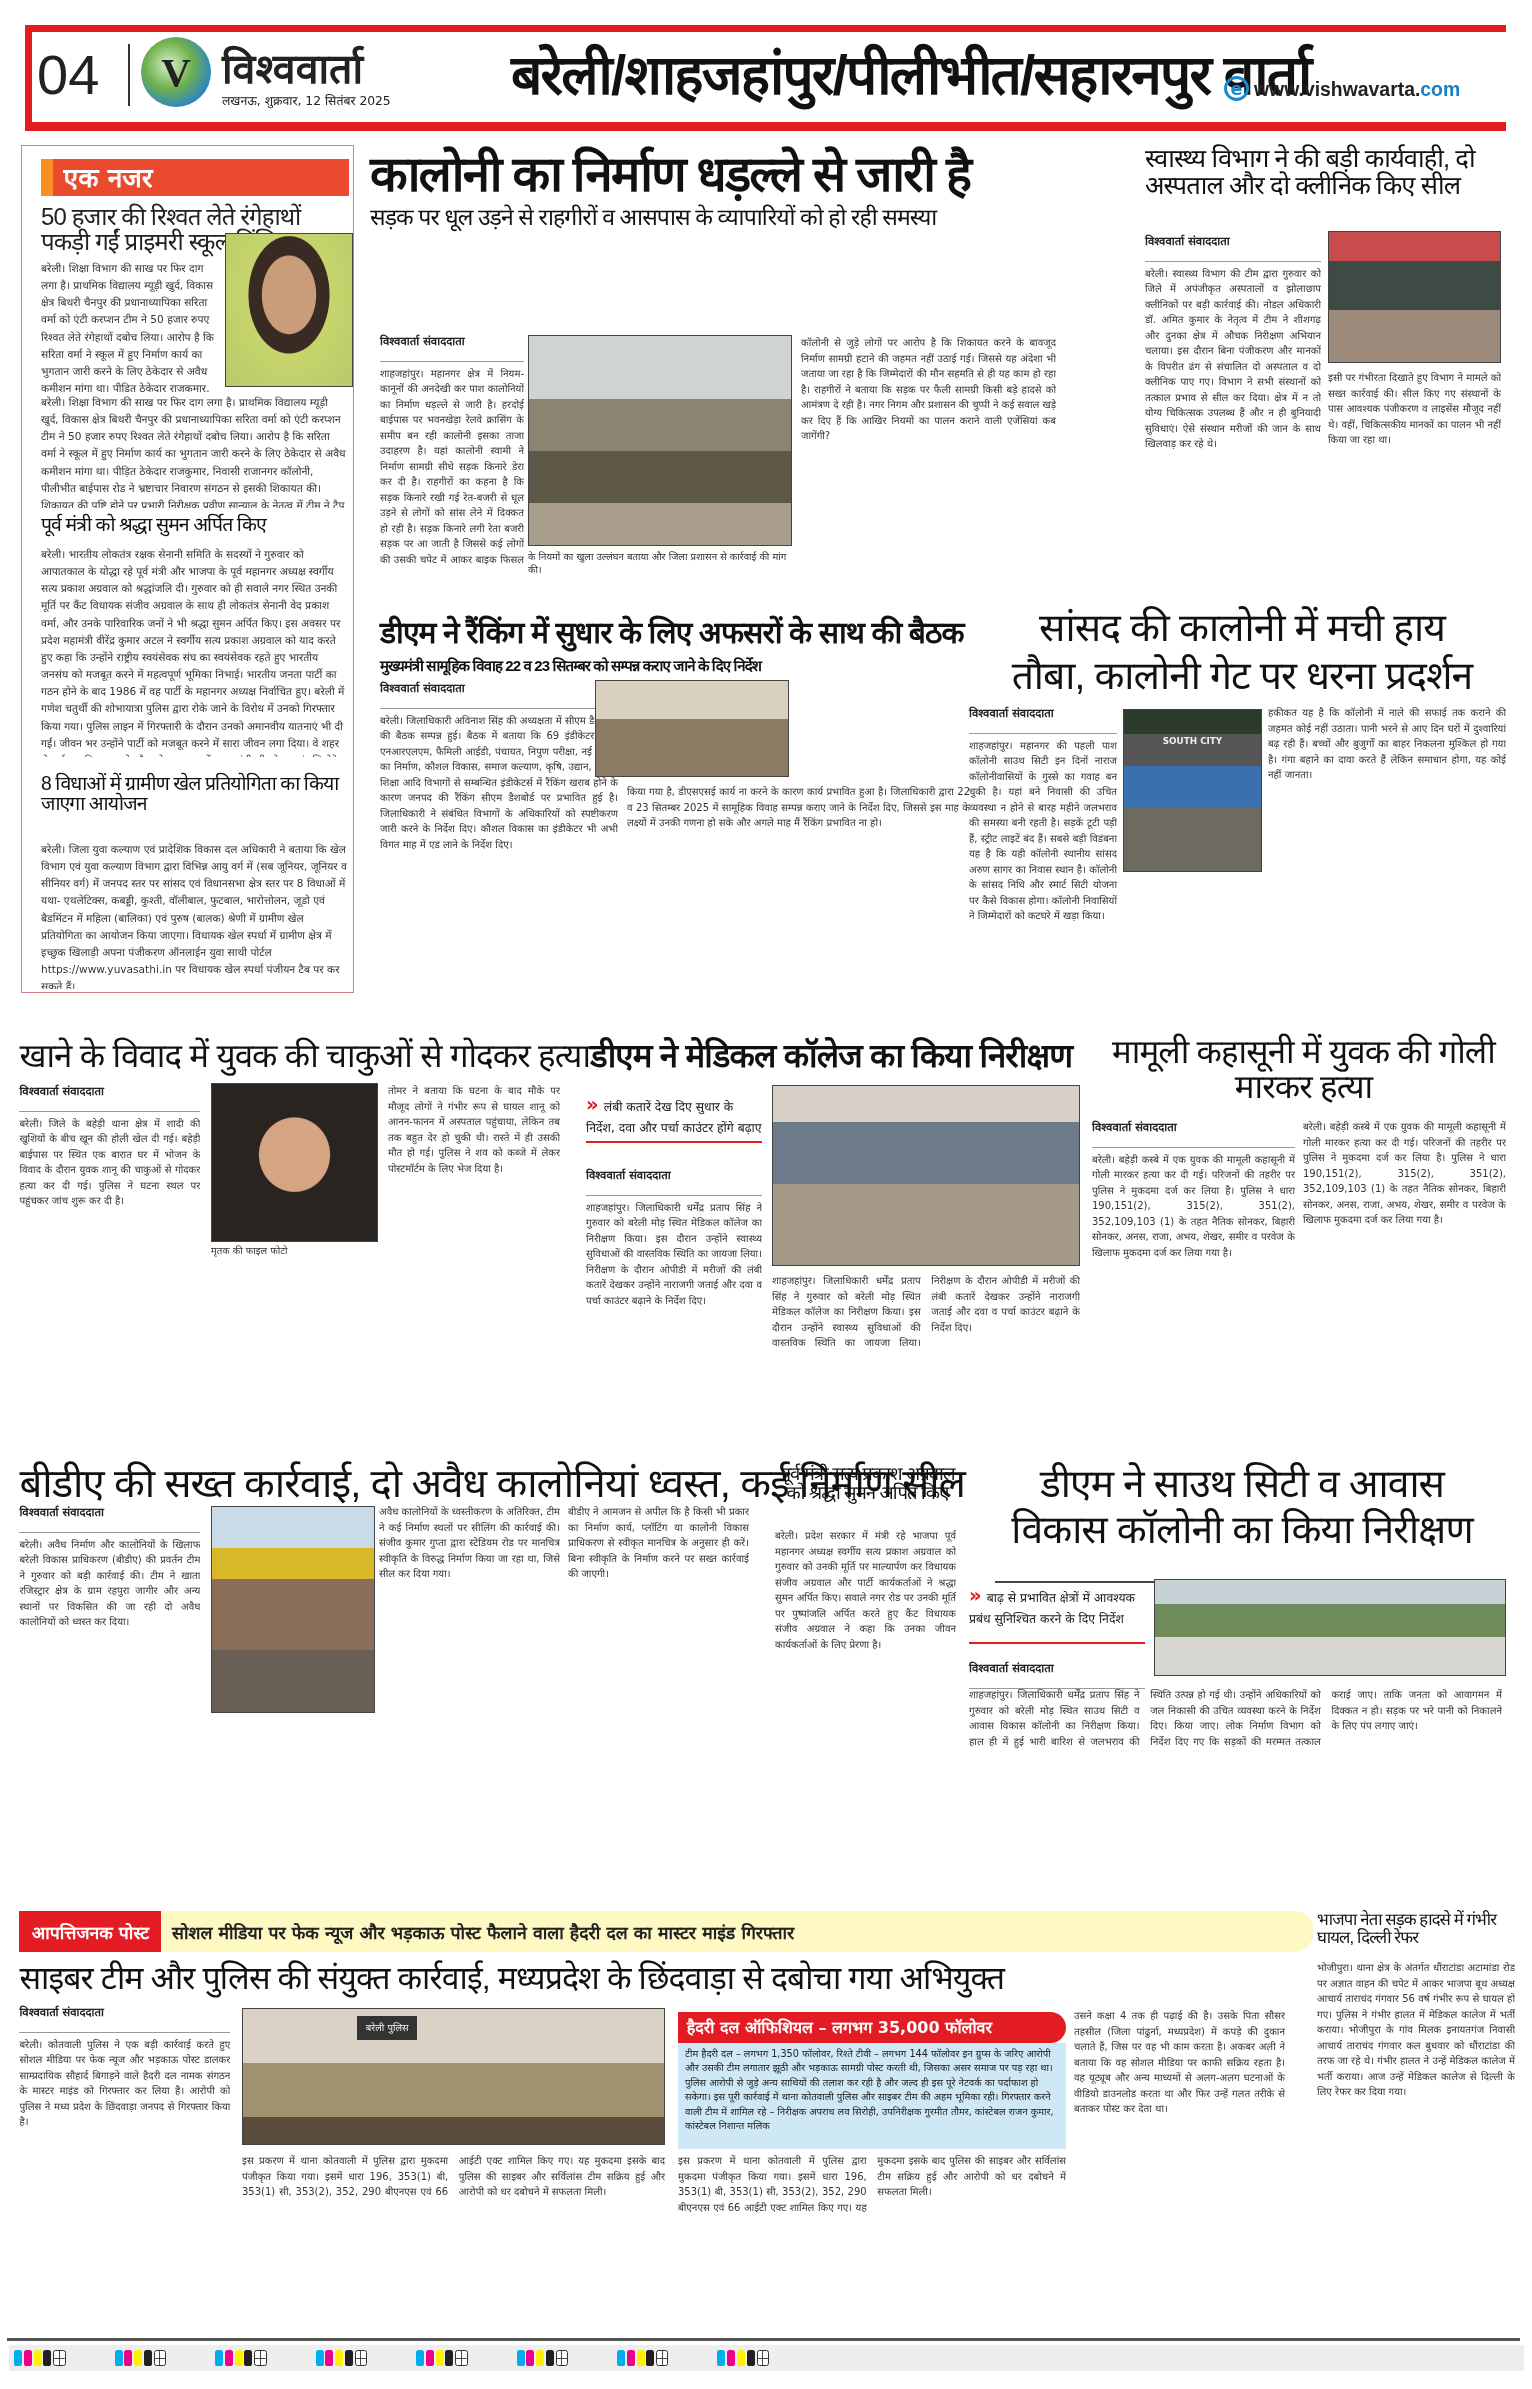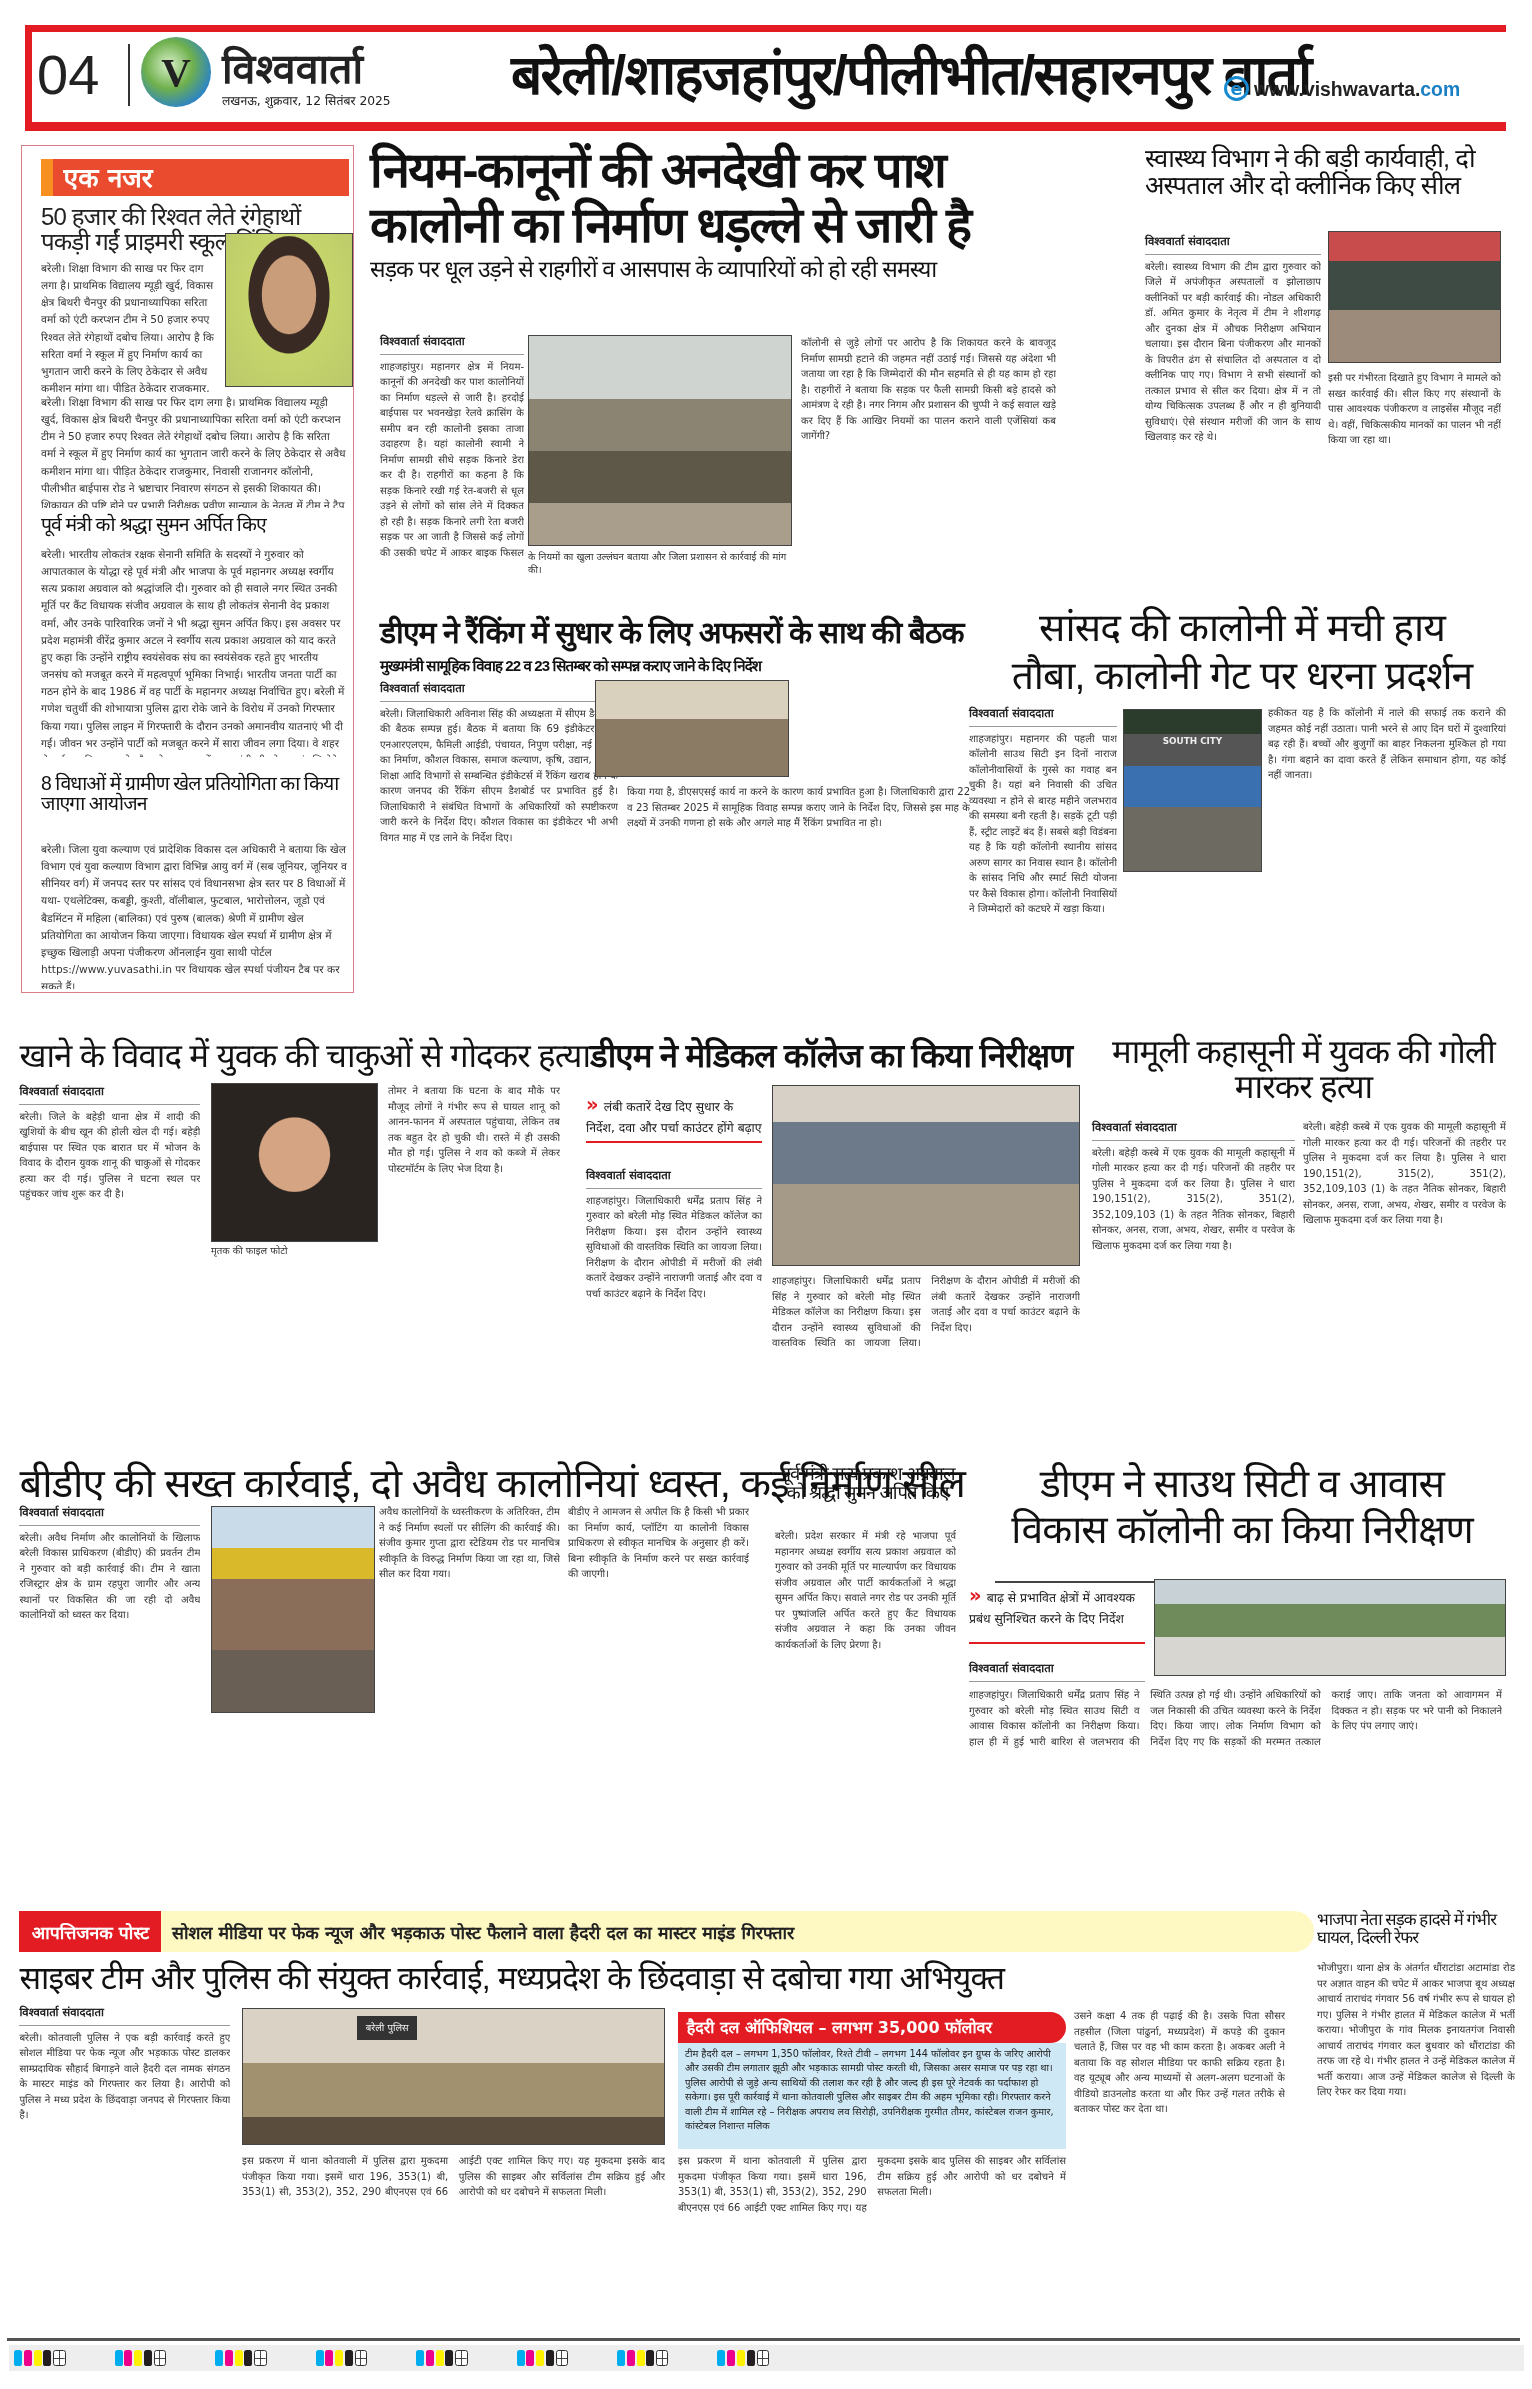--- a/index.html
+++ b/index.html
@@ -1,20 +1,20 @@
 <!DOCTYPE html>
 <html style="font-size:14px"><head>
 <meta charset="utf-8">
 <style>
 *{box-sizing:border-box;margin:0;padding:0}
 body{width:1532px;height:2389px;background:#fff;font-family:"DejaVu Sans",sans-serif;color:#1a1a1a;position:relative;overflow:hidden}
 .abs{position:absolute}
 .hd{font-family:"Liberation Sans Narrow","Liberation Sans",sans-serif;font-weight:bold;color:#111;line-height:1.05;letter-spacing:-0.9px}
 .body-text{font-size:10px;line-height:1.55;color:#333;text-align:justify}
-.byline{font-size:11.4px;font-weight:bold;border-bottom:0.9px solid #999;padding-bottom:6px;margin-bottom:3.5px;color:#222}
+.byline{font-size:11.4px;font-weight:bold;border-bottom:0.9px solid #999;padding-bottom:13px;margin-bottom:3.5px;color:#222}
 .photo{background:linear-gradient(135deg,#8a8a7a,#5d6b5a 40%,#b3a98f 70%,#6b6456);border:0.9px solid #444}
 .cap{font-size:9.7px;color:#333}
 .rule{background:#555;height:1.8px}
 .chev{color:#e31b23;font-weight:bold;font-size:19.4px;margin-right:5.3px}
 
 #hdr-box{left:25px;top:25px;width:1481px;height:97px;border-left:7px solid #e31b23;border-top:7px solid #e31b23;border-right:none}
 #hdr-box::after{content:"";position:absolute;left:-7px;right:0;bottom:-8.8px;height:8.8px;background:#e31b23}
 #page-num{left:37px;top:42px;font-size:56px;font-family:"Liberation Sans",sans-serif;color:#222}
 #hdr-sep{left:128px;top:44px;width:1.8px;height:62px;background:#333}
 #logo{left:141px;top:37px;width:70px;height:70px;border-radius:50%;background:radial-gradient(circle at 40% 40%,#d8f0c8,#6fb04d 40%,#2a83c7 75%,#1d5e9e);display:flex;align-items:center;justify-content:center;font-size:41px;font-weight:bold;color:#222;font-family:"Liberation Serif",serif}
@@ -49,21 +49,20 @@
 <div class="abs hd" style="left:41px;top:204px;width:304px;font-size:24px;font-weight:normal;color:#222">50 हजार की रिश्वत लेते रंगेहाथों पकड़ी गईं प्राइमरी स्कूल प्रिंसिपल</div>
 <div class="abs photo" style="left:225px;top:233px;width:128px;height:154px;background:radial-gradient(ellipse at 50% 40%,#c99d7a 0 30%,#3a2a24 31% 45%,#c5d56b 46%,#bcc86a)"></div>
 <div class="abs ltxt" style="left:41px;top:260px;width:176px;height:132px;overflow:hidden">बरेली। शिक्षा विभाग की साख पर फिर दाग लगा है। प्राथमिक विद्यालय म्यूड़ी खुर्द, विकास क्षेत्र बिथरी चैनपुर की प्रधानाध्यापिका सरिता वर्मा को एंटी करप्शन टीम ने 50 हजार रुपए रिश्वत लेते रंगेहाथों दबोच लिया। आरोप है कि सरिता वर्मा ने स्कूल में हुए निर्माण कार्य का भुगतान जारी करने के लिए ठेकेदार से अवैध कमीशन मांगा था। पीड़ित ठेकेदार राजकुमार, निवासी राजानगर कॉलोनी, पीलीभीत बाईपास रोड ने भ्रष्टाचार निवारण संगठन से इसकी शिकायत की। शिकायत की पुष्टि होने पर प्रभारी निरीक्षक प्रवीण सान्याल के नेतृत्व में टीम ने ट्रैप की योजना बनाई। तय प्लान के अनुसार जैसे ही सरिता वर्मा ने ठेकेदार से 50 हजार रुपए की रिश्वत ली, टीम ने मौके पर ही उन्हें पकड़ लिया। गिरफ्तारी के बाद उन्हें कोतवाली थाने ले जाकर मुकदमा दर्ज किया गया और कोर्ट में पेश किया गया, जहां से उन्हें जेल भेज दिया गया।</div>
 <div class="abs ltxt" style="left:41px;top:394px;width:306px;height:114px;overflow:hidden;direction:rtl;text-align:left"><span style="direction:ltr;unicode-bidi:embed">बरेली। शिक्षा विभाग की साख पर फिर दाग लगा है। प्राथमिक विद्यालय म्यूड़ी खुर्द, विकास क्षेत्र बिथरी चैनपुर की प्रधानाध्यापिका सरिता वर्मा को एंटी करप्शन टीम ने 50 हजार रुपए रिश्वत लेते रंगेहाथों दबोच लिया। आरोप है कि सरिता वर्मा ने स्कूल में हुए निर्माण कार्य का भुगतान जारी करने के लिए ठेकेदार से अवैध कमीशन मांगा था। पीड़ित ठेकेदार राजकुमार, निवासी राजानगर कॉलोनी, पीलीभीत बाईपास रोड ने भ्रष्टाचार निवारण संगठन से इसकी शिकायत की। शिकायत की पुष्टि होने पर प्रभारी निरीक्षक प्रवीण सान्याल के नेतृत्व में टीम ने ट्रैप की योजना बनाई। तय प्लान के अनुसार जैसे ही सरिता वर्मा ने ठेकेदार से 50 हजार रुपए की रिश्वत ली, टीम ने मौके पर ही उन्हें पकड़ लिया। गिरफ्तारी के बाद उन्हें कोतवाली थाने ले जाकर मुकदमा दर्ज किया गया और कोर्ट में पेश किया गया, जहां से उन्हें जेल भेज दिया गया।</span></div>
 <div class="abs hd" style="left:41px;top:514px;width:304px;font-size:19.4px;font-weight:normal">पूर्व मंत्री को श्रद्धा सुमन अर्पित किए</div>
 <div class="abs ltxt" style="left:41px;top:546px;width:306px;height:211px;overflow:hidden">बरेली। भारतीय लोकतंत्र रक्षक सेनानी समिति के सदस्यों ने गुरुवार को आपातकाल के योद्धा रहे पूर्व मंत्री और भाजपा के पूर्व महानगर अध्यक्ष स्वर्गीय सत्य प्रकाश अग्रवाल को श्रद्धांजलि दी। गुरुवार को ही सवाले नगर स्थित उनकी मूर्ति पर कैंट विधायक संजीव अग्रवाल के साथ ही लोकतंत्र सेनानी वेद प्रकाश वर्मा, और उनके पारिवारिक जनों ने भी श्रद्धा सुमन अर्पित किए। इस अवसर पर प्रदेश महामंत्री वीरेंद्र कुमार अटल ने स्वर्गीय सत्य प्रकाश अग्रवाल को याद करते हुए कहा कि उन्होंने राष्ट्रीय स्वयंसेवक संघ का स्वयंसेवक रहते हुए भारतीय जनसंघ को मजबूत करने में महत्वपूर्ण भूमिका निभाई। भारतीय जनता पार्टी का गठन होने के बाद 1986 में वह पार्टी के महानगर अध्यक्ष निर्वाचित हुए। बरेली में गणेश चतुर्थी की शोभायात्रा पुलिस द्वारा रोके जाने के विरोध में उनको गिरफ्तार किया गया। पुलिस लाइन में गिरफ्तारी के दौरान उनको अमानवीय यातनाएं भी दी गईं। जीवन भर उन्होंने पार्टी को मजबूत करने में सारा जीवन लगा दिया। वे शहर से कई बार विधायक रहे और प्रदेश सरकार में राज्य मंत्री भी रहे। श्रद्धांजलि देने वालों में विनोद कुमार गुप्ता, राजेश बहादुर चौधरी, सुरेंद्र अग्रवाल, सतीश शर्मा, राजेंद्र पाल सिंह, डॉ वीरेंद्र कुमार, भीमसेन, ने भी अपने विचार व्यक्त करते हुए स्वर्गीय सत्य प्रकाश अग्रवाल को पुष्पांजलि भेंट की।</div>
 <div class="abs hd" style="left:41px;top:773px;width:304px;font-size:19.4px;font-weight:normal">8 विधाओं में ग्रामीण खेल प्रतियोगिता का किया जाएगा आयोजन</div>
 <div class="abs ltxt" style="left:41px;top:841px;width:306px;height:148px;overflow:hidden">बरेली। जिला युवा कल्याण एवं प्रादेशिक विकास दल अधिकारी ने बताया कि खेल विभाग एवं युवा कल्याण विभाग द्वारा विभिन्न आयु वर्ग में (सब जूनियर, जूनियर व सीनियर वर्ग) में जनपद स्तर पर सांसद एवं विधानसभा क्षेत्र स्तर पर 8 विधाओं में यथा- एथलेटिक्स, कबड्डी, कुश्ती, वॉलीबाल, फुटबाल, भारोत्तोलन, जूडो एवं बैडमिंटन में महिला (बालिका) एवं पुरुष (बालक) श्रेणी में ग्रामीण खेल प्रतियोगिता का आयोजन किया जाएगा। विधायक खेल स्पर्धा में ग्रामीण क्षेत्र में इच्छुक खिलाड़ी अपना पंजीकरण ऑनलाईन युवा साथी पोर्टल https://www.yuvasathi.in पर विधायक खेल स्पर्धा पंजीयन टैब पर कर सकते हैं।</div>
 
 <div class="abs" style="left:370px;top:145px;width:696px">
-  <div class="hd" style="font-size:49px;letter-spacing:-1.8px;white-space:nowrap">नियम-कानूनों की अनदेखी कर पाश</div>
   <div class="hd" style="font-size:49px;letter-spacing:-1.8px;white-space:nowrap;margin-top:3.5px">कालोनी का निर्माण धड़ल्ले से जारी है</div>
   <div class="hd" style="font-size:23px;font-weight:normal;white-space:nowrap;margin-top:5.3px">सड़क पर धूल उड़ने से राहगीरों व आसपास के व्यापारियों को हो रही समस्या</div>
 </div>
 <div class="abs" style="left:380px;top:333px;width:144px">
   <div class="byline">विश्ववार्ता संवाददाता</div>
   <div class="body-text" style="height:203px;overflow:hidden">शाहजहांपुर। महानगर क्षेत्र में नियम-कानूनों की अनदेखी कर पाश कालोनियों का निर्माण धड़ल्ले से जारी है। हरदोई बाईपास पर भवनखेड़ा रेलवे क्रासिंग के समीप बन रही कालोनी इसका ताजा उदाहरण है। यहां कालोनी स्वामी ने निर्माण सामग्री सीधे सड़क किनारे डेरा कर दी है। राहगीरों का कहना है कि सड़क किनारे रखी गई रेत-बजरी से धूल उड़ने से लोगों को सांस लेने में दिक्कत हो रही है। सड़क किनारे लगी रेता बजरी सड़क पर आ जाती है जिससे कई लोगों की उसकी चपेट में आकर बाइक फिसल चुकी है। स्थानीय लोगों ने इसे एनजीटी</div>
 </div>
 <div class="abs photo" style="left:528px;top:335px;width:264px;height:211px;background:linear-gradient(180deg,#cfd4d0 0 30%,#8c8473 30% 55%,#5e5849 55% 80%,#a89e8b 80%)"></div>
 <div class="abs cap" style="left:528px;top:550px;width:264px">के नियमों का खुला उल्लंघन बताया और   जिला प्रशासन से कार्रवाई की मांग की।</div>
 <div class="abs body-text" style="left:801px;top:335px;width:255px;height:229px;overflow:hidden">कॉलोनी से जुड़े लोगों पर आरोप है कि शिकायत करने के बावजूद निर्माण सामग्री हटाने की जहमत नहीं उठाई गई। जिससे यह अंदेशा भी जताया जा रहा है कि जिम्मेदारों की मौन सहमति से ही यह काम हो रहा है। राहगीरों ने बताया कि सड़क पर फैली सामग्री किसी बड़े हादसे को आमंत्रण दे रही है। नगर निगम और प्रशासन की चुप्पी ने कई सवाल खड़े कर दिए हैं कि आखिर नियमों का पालन कराने वाली एजेंसियां कब जागेंगी?</div>

